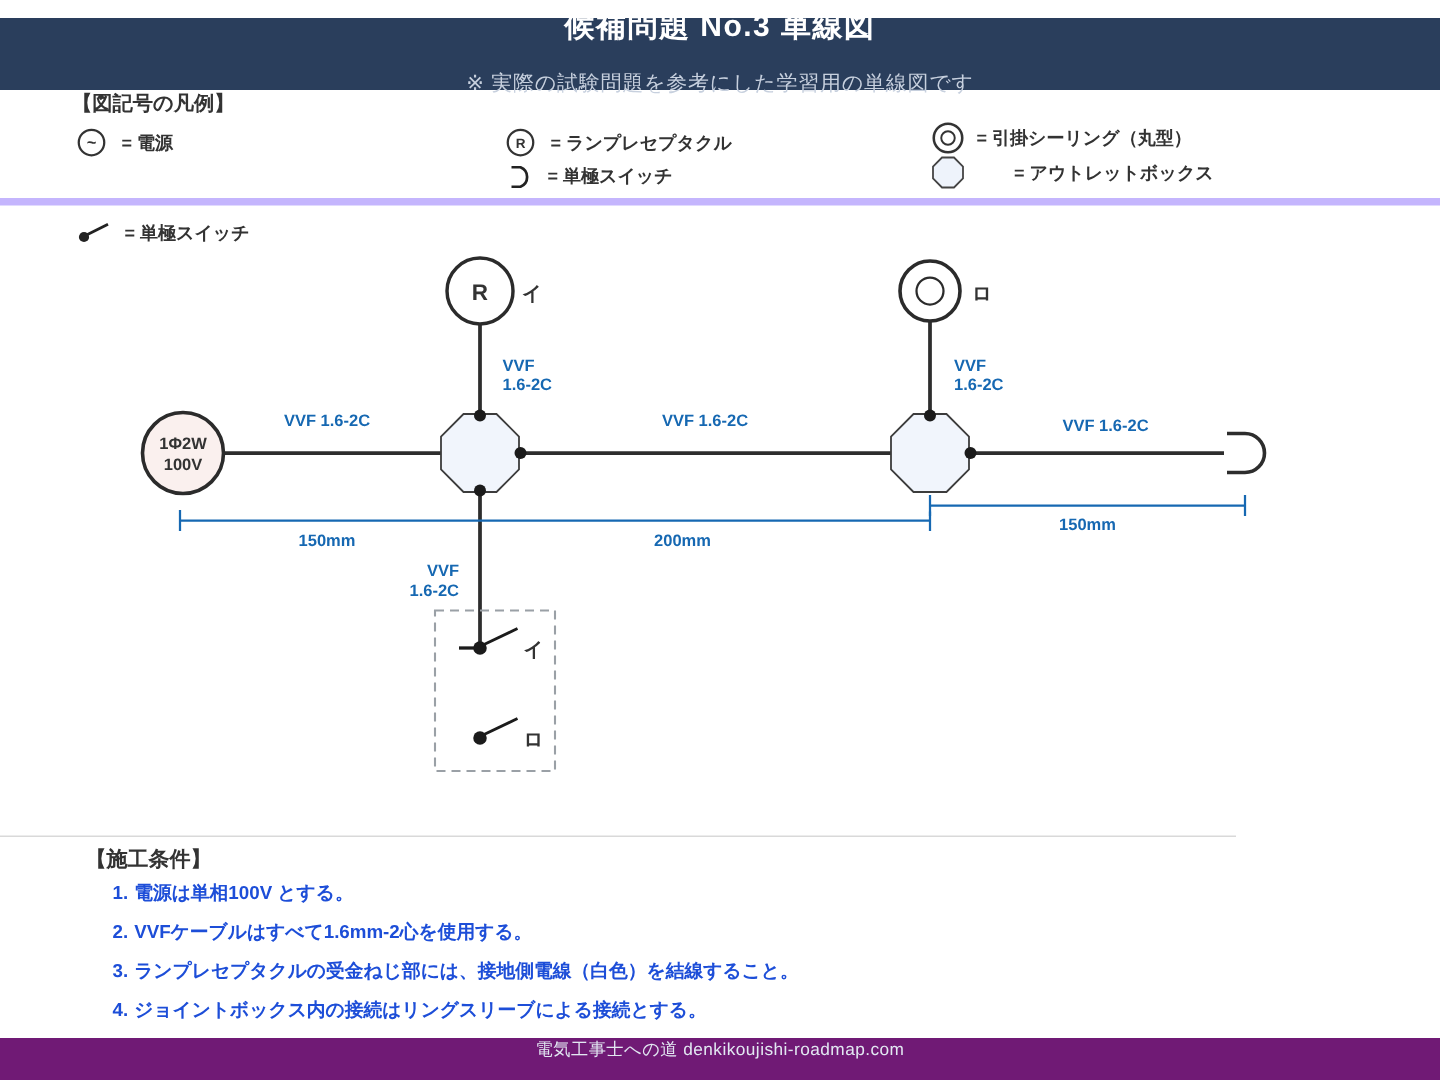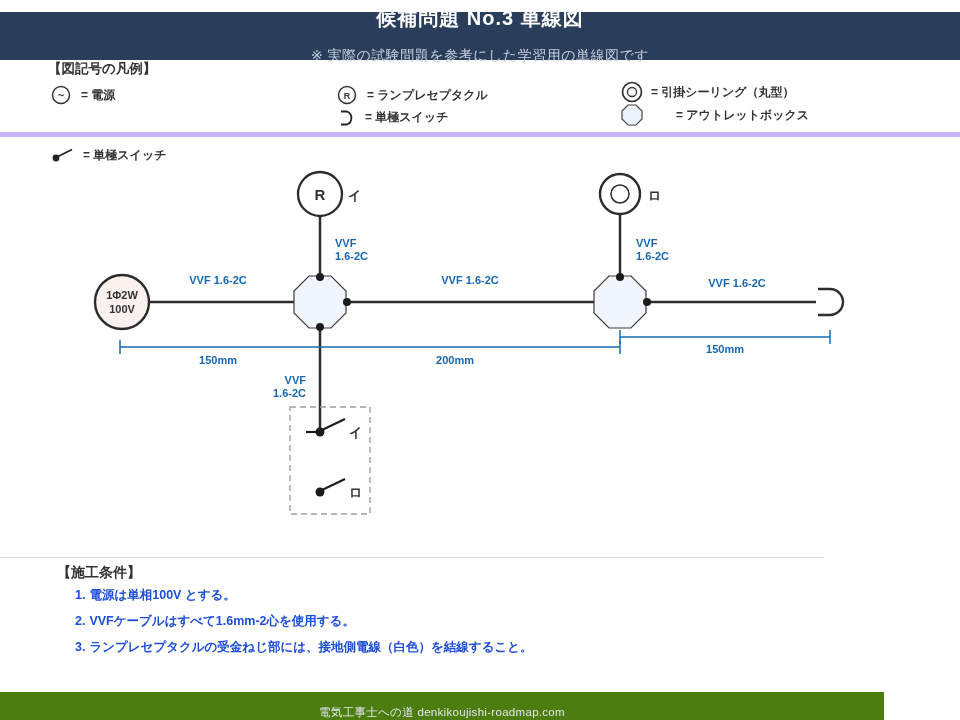--- a/index.html
+++ b/index.html
@@ -25,22 +25,22 @@
   svg text{font-family:"Liberation Sans","DejaVu Sans",sans-serif;}
   .lblb{fill:#1668b2;font-size:11px;font-weight:bold;}
   .lbld{fill:#333;font-size:13px;font-weight:bold;}
   
   .conditions{position:absolute;top:557px;left:0;width:824px;height:135px;border-top:1px solid #d9d9d9;}
   .cond-heading{position:absolute;left:57px;top:6px;font-size:14px;font-weight:bold;color:#333;}
   .cond-list{position:absolute;left:75px;top:24px;margin:0;padding:0;list-style:none;}
   .cond-list li{font-size:12.5px;font-weight:600;color:#1d4ed8;line-height:26px;white-space:nowrap;}
   .cond-num{margin-right:4px;}
   
-  .bottombar{position:absolute;bottom:0;left:0;width:884px;height:28px;background:#4d7c0f;
-             display:flex;align-items:flex-end;justify-content:center;}
+  .bottombar{position:absolute;bottom:0;left:0;width:960px;height:28px;background:#701a75;
+             display:flex;align-items:flex-start;justify-content:center;}
   .bottombar span{font-size:11.5px;color:#e2e8f2;letter-spacing:0.3px;}
 </style>
 </head>
 <body>
 
 <div class="page">
 
   <header class="topbar">
     <h1>候補問題 No.3  単線図</h1>
     <div class="subtitle">※ 実際の試験問題を参考にした学習用の単線図です</div>
@@ -167,20 +167,21 @@
     <text x="306" y="392" text-anchor="end" class="lblb">VVF</text>
     <text x="306" y="405" text-anchor="end" class="lblb">1.6-2C</text>
   </svg>
 
   <section class="conditions">
     <div class="cond-heading">【施工条件】</div>
     <ul class="cond-list">
       <li><span class="cond-num">1.</span><span>電源は単相100V とする。</span></li>
       <li><span class="cond-num">2.</span><span>VVFケーブルはすべて1.6mm-2心を使用する。</span></li>
       <li><span class="cond-num">3.</span><span>ランプレセプタクルの受金ねじ部には、接地側電線（白色）を結線すること。</span></li>
+      <li><span class="cond-num">4.</span><span>ジョイントボックス内の接続はリングスリーブによる接続とする。</span></li>
     </ul>
   </section>
 
   <footer class="bottombar">
     <span>電気工事士への道  denkikoujishi-roadmap.com</span>
   </footer>
 
 </div>
 
 </body></html>

